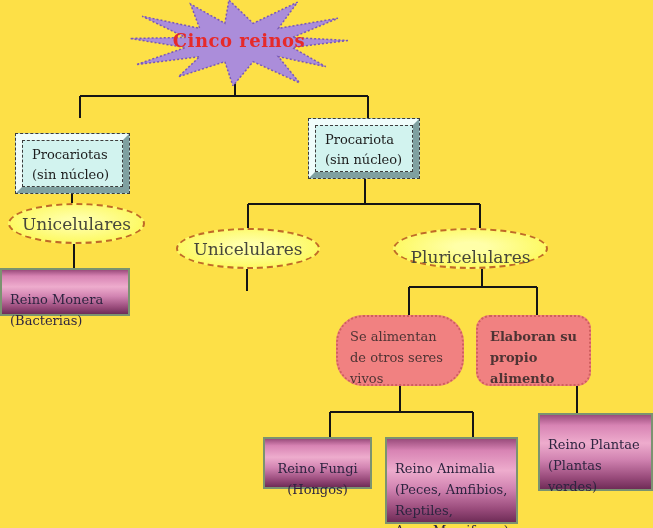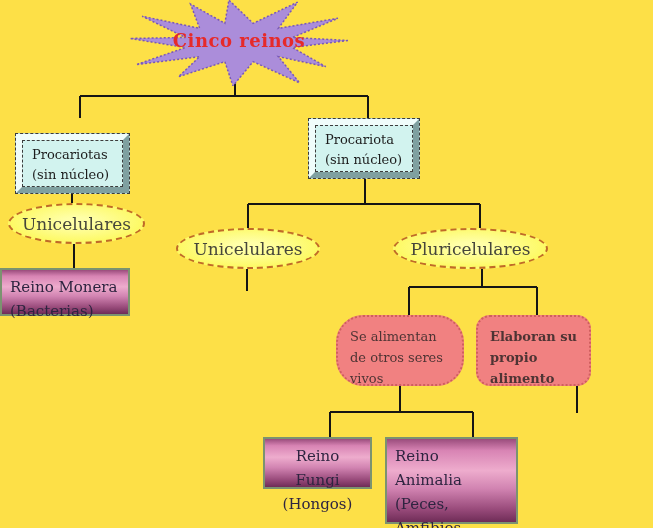--- a/index.html
+++ b/index.html
@@ -31,31 +31,31 @@
   .cyan-inner span{display:block;}
   
   .oval{border-radius:50%;border:2px dashed var(--ellipse-border);
     background:radial-gradient(ellipse at 50% 45%, #ffffa8 15%, var(--ellipse-fill) 75%);
     color:#46463a;font-size:17px;display:flex;align-items:center;justify-content:center;}
   
   .salmon{border-radius:14px;border:2px dotted var(--salmon-border);
     background:var(--salmon-fill);color:#4e3434;font-size:13px;line-height:1.6;
     padding:10px 10px 6px 12px;}
   
-  .kingdom{border:2px solid var(--magenta-border);color:#2e2440;font-size:15px;
-    line-height:1.6;padding:5px 8px;
+  .kingdom{border:2px solid var(--magenta-border);color:#2e2440;font-size:13px;
+    line-height:1.6;padding:20px 8px;
     background:linear-gradient(to bottom,
       var(--magenta-top) 0%, #d884b4 14%, var(--magenta-light) 38%,
       #d183b1 60%, var(--magenta-top) 84%, var(--magenta-bottom) 100%);}
   
   #box-procariotas{left:15px;top:118px;width:115px;height:61px;margin-top:15px;}
   #box-procariota{left:308px;top:118px;width:112px;height:61px;}
   #oval-uni-left{left:8px;top:203px;width:137px;height:41px;}
   #oval-uni-mid{left:176px;top:228px;width:144px;height:41px;}
-  #oval-pluri{left:393px;top:228px;width:155px;height:41px;}
+  #oval-pluri{left:393px;top:228px;width:155px;height:41px;align-items:flex-end;}
   #box-monera{left:0px;top:268px;width:130px;height:48px;}
   #box-protista{left:177px;top:291px;width:126px;height:73px;}
   #box-sealimentan{left:336px;top:315px;width:128px;height:71px;border-radius:27px;}
   #box-elaboran{left:476px;top:315px;width:115px;height:71px;font-weight:bold;}
   #box-fungi{left:263px;top:437px;width:109px;height:52px;text-align:center;}
   #box-animalia{left:385px;top:437px;width:133px;height:87px;}
   #box-plantae{left:538px;top:413px;width:115px;height:78px;}
 </style>
 </head>
 <body>
@@ -116,14 +116,17 @@
 
   <div class="abs kingdom" id="box-monera">
     <span>Reino Monera (Bacterias)</span>
   </div>
   <div class="abs kingdom" id="box-fungi">
     <span>Reino Fungi (Hongos)</span>
   </div>
   <div class="abs kingdom" id="box-animalia">
     <span>Reino Animalia (Peces, Amfibios, Reptiles, AvesyMamiferos)</span>
   </div>
+  <div class="abs kingdom" id="box-plantae">
+    <span>Reino Plantae (Plantas verdes)</span>
+  </div>
 
 </div>
 
 </body></html>

